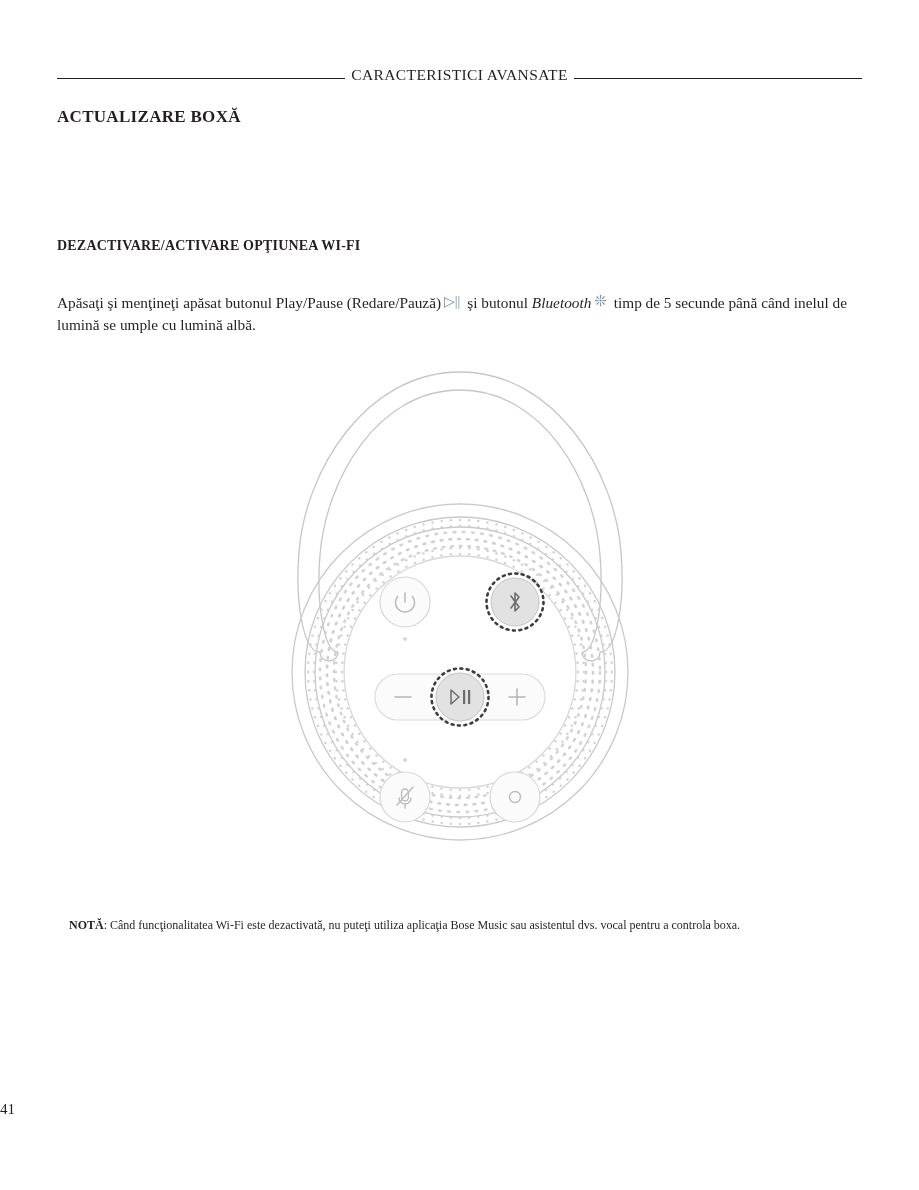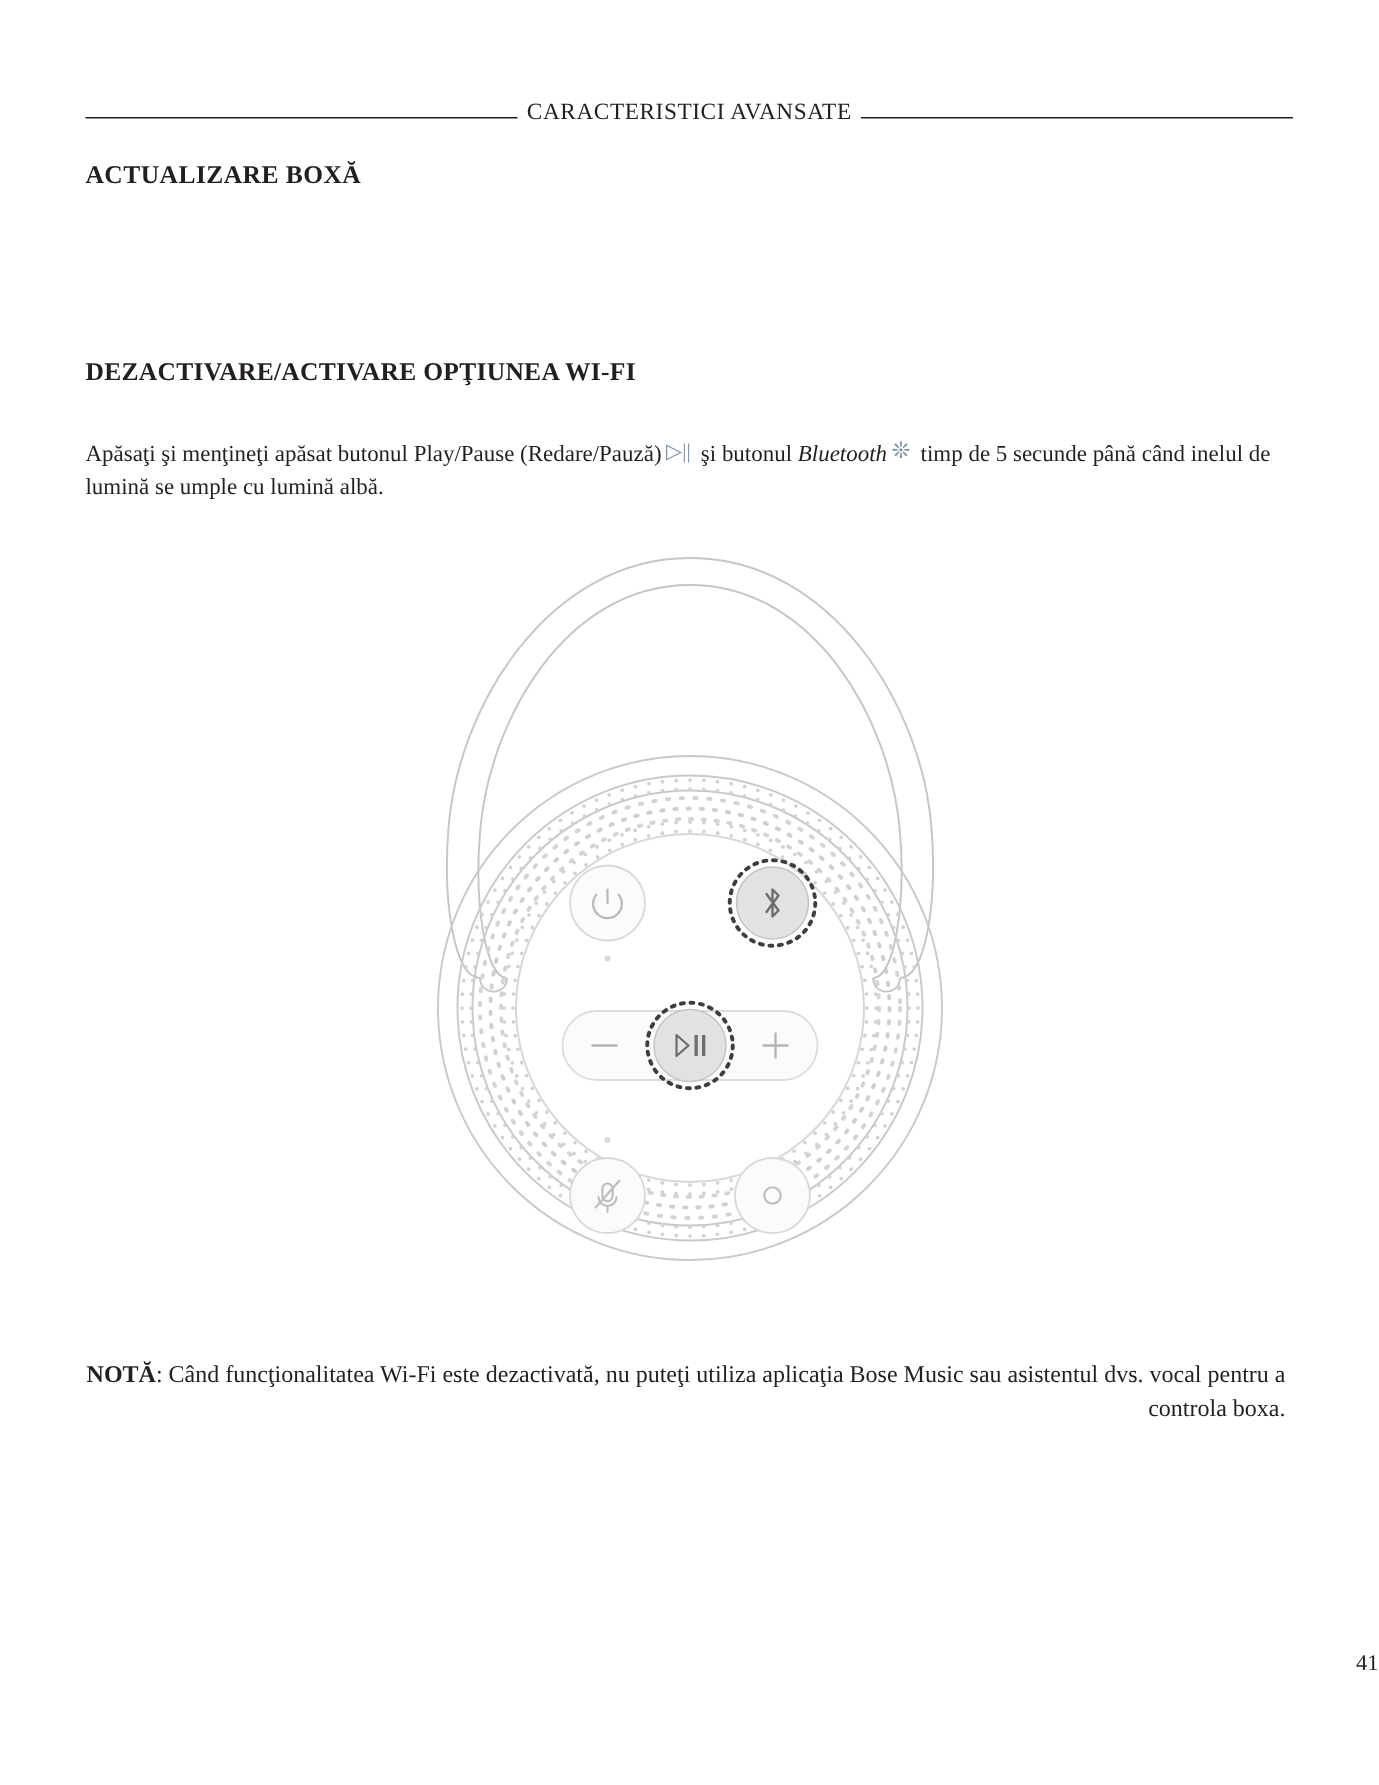--- a/index.html
+++ b/index.html
@@ -64,21 +64,21 @@
     width: 795px;
     margin: 0;
     font-size: 15.3px;
     line-height: 1.42;
   }
   h2.sub-title {
     position: absolute;
     top: 238px;
     left: 57px;
     margin: 0;
-    font-size: 17px;
+    font-size: 14px;
     font-weight: bold;
     letter-spacing: 0.2px;
   }
   .para-2 {
     position: absolute;
     top: 291px;
     left: 57px;
     width: 797px;
     margin: 0;
     font-size: 15.3px;
@@ -95,34 +95,33 @@
   }
   .inline-glyph.bt {
     font-size: 15px;
     color: #8294a8;
   }
   .note {
     position: absolute;
     top: 905px;
     left: 57px;
     width: 800px;
-    margin: 0;
-    font-size: 16px;
+    margin: 12px;
+    font-size: 12px;
     line-height: 1.45;
-    text-align: right;
   }
   .note b {
     font-weight: bold;
   }
   .page-number {
     position: absolute;
     bottom: 72px;
     left: 0;
     width: 919px;
-    text-align: right;
+    text-align: left;
     font-size: 15px;
   }
 
   
   .figure {
     position: absolute;
     top: 352px;
     left: 50%;
     transform: translateX(-50%);
     width: 430px;

